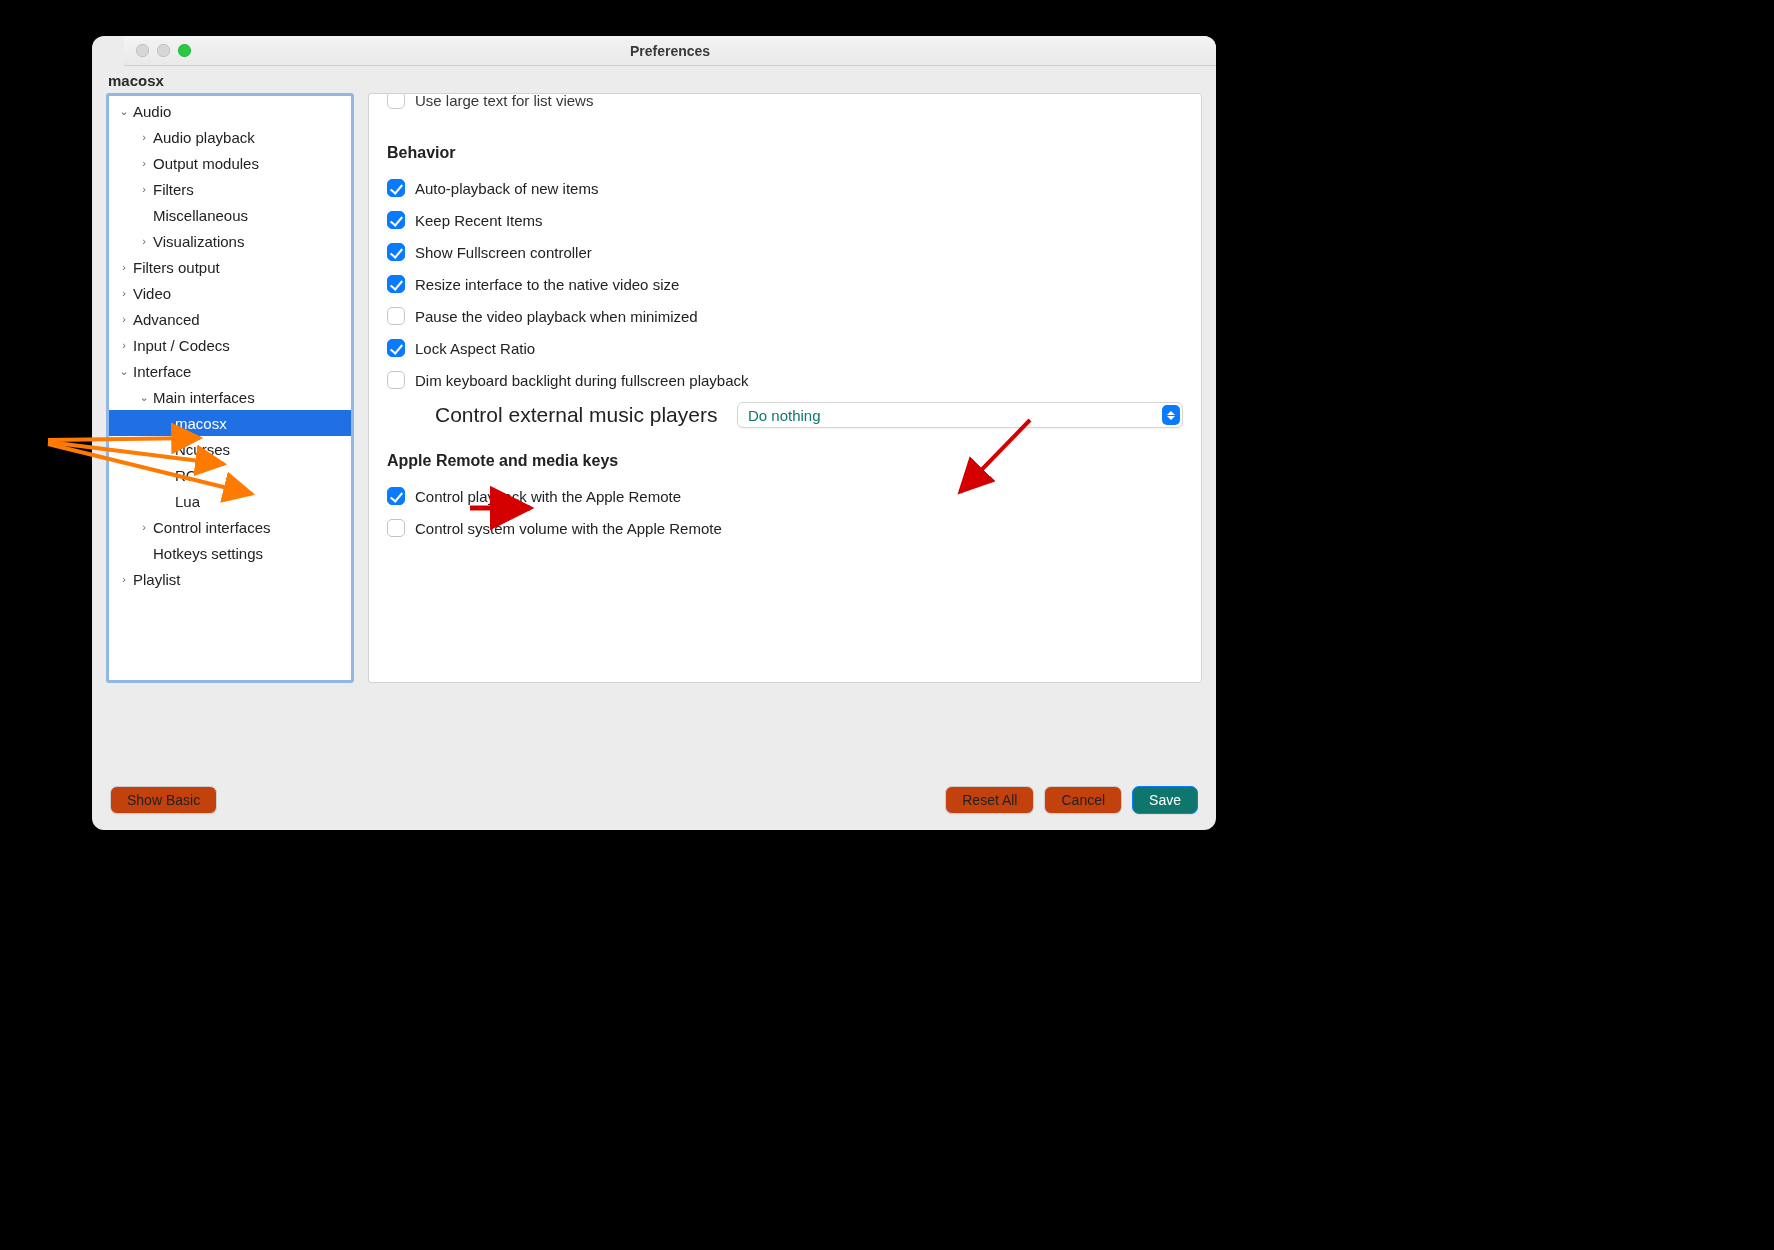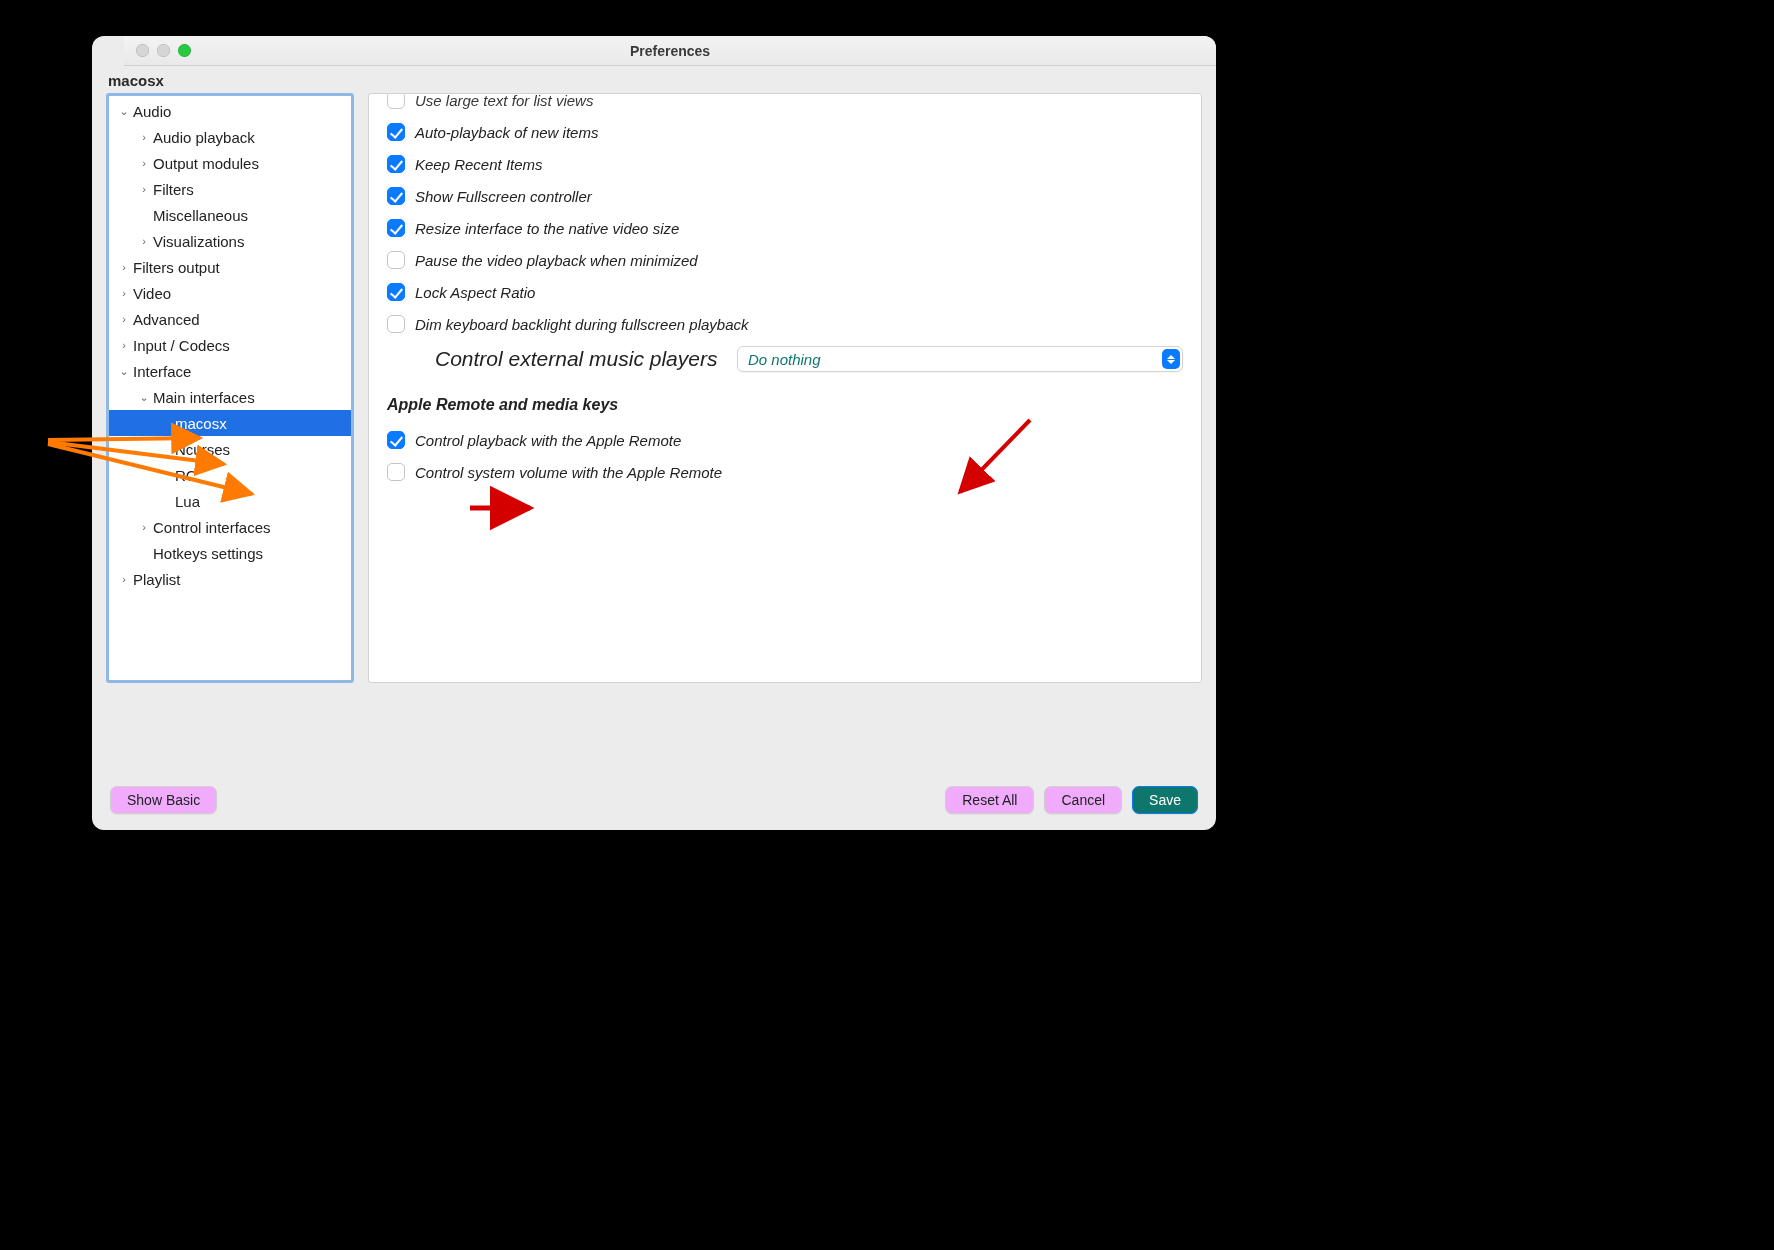--- a/index.html
+++ b/index.html
@@ -122,21 +122,20 @@
   .content-wrap { flex: 1; min-width: 0; }
   .content {
     width: 100%;
     height: 590px;
     background: #fff;
     border: 1px solid #d2d2d2;
     border-radius: 3px;
     overflow: hidden;
     position: relative;
     padding: 0 18px 10px 18px;
-    font-style: italic;
   }
   .scrolled-off {
     margin-top: -10px;
     opacity: 0.9;
   }
   .check-row {
     display: flex;
     align-items: center;
     gap: 10px;
     height: 32px;
@@ -224,21 +223,21 @@
     height: 60px;
     display: flex;
     align-items: center;
     padding: 0 18px;
   }
   .footer .spacer { flex: 1; }
   .mac-btn {
     height: 28px;
     padding: 0 16px;
     border-radius: 7px;
-    background: #f0abfc;
+    background: #c2410c;
     border: 1px solid #cfcfcf;
     font-size: 14px;
     color: #222;
     box-shadow: 0 1px 1px rgba(0,0,0,0.05);
     cursor: default;
     display: inline-flex;
     align-items: center;
     margin-left: 10px;
   }
   .mac-btn.primary {
@@ -403,20 +402,21 @@
       </div>
 
       <div class="content-wrap">
         <div class="content">
 
           <div class="check-row scrolled-off">
             <div class="mac-check"></div>
             <span>Use large text for list views</span>
           </div>
 
+          <div class="sect-h first">Behavior</div>
 
           <div class="check-row">
             <div class="mac-check on"></div>
             <span>Auto-playback of new items</span>
           </div>
           <div class="check-row">
             <div class="mac-check on"></div>
             <span>Keep Recent Items</span>
           </div>
           <div class="check-row">

